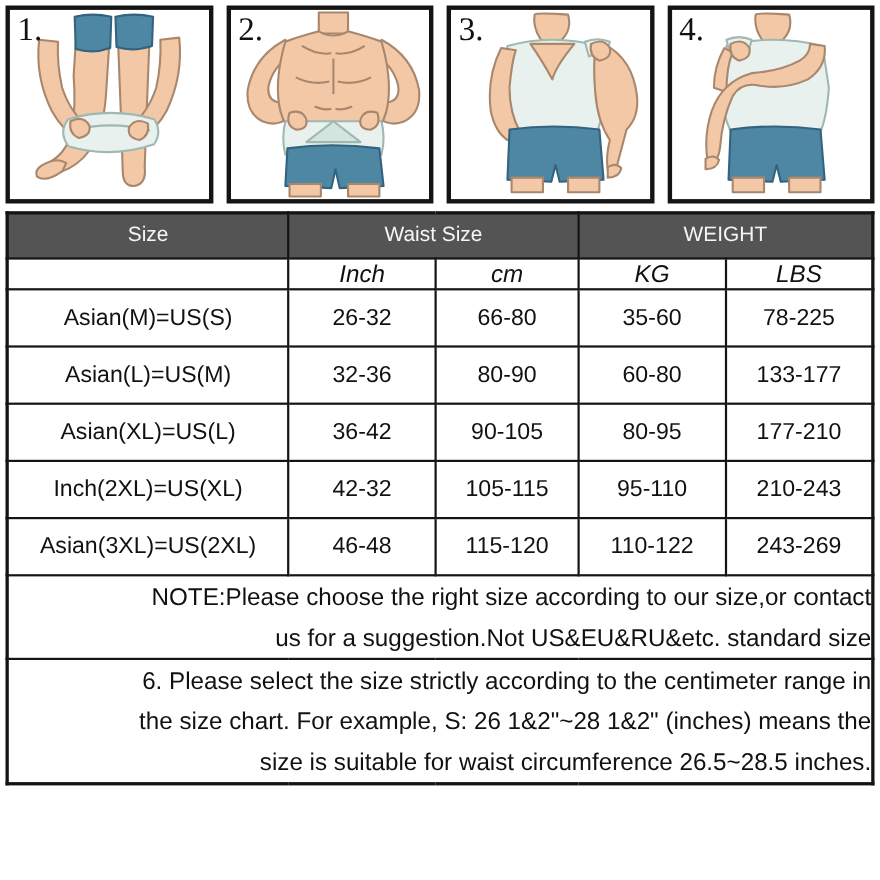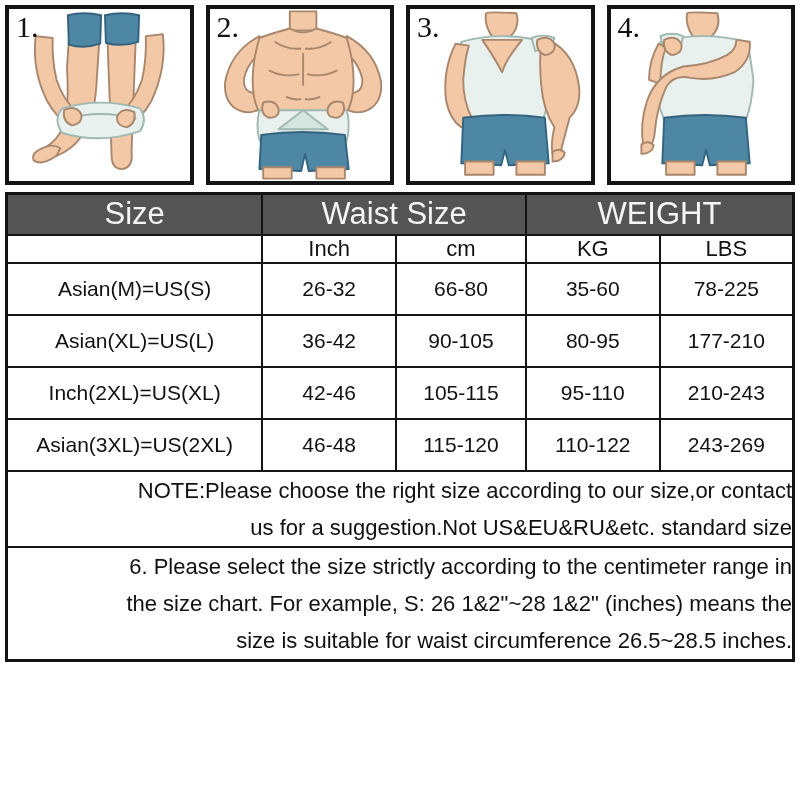--- a/index.html
+++ b/index.html
@@ -48,26 +48,27 @@
   table.size-chart td{
     border:2px solid #141414;
     text-align:center;
     vertical-align:middle;
     padding:0;
   }
   th.dark{
     background:#545454;
     color:#f5f5f5;
     font-weight:normal;
-    font-size:31px;
+    font-size:19px;
     height:41px;
   }
   td.unit{
     font-size:22px;
     height:25px;
+    font-style:italic;
   }
   td.cell{
     font-size:21px;
     height:52px;
   }
   td.note{
     padding:6px 4px;
   }
   .note-line{
     font-size:22px;
@@ -199,29 +200,36 @@
   </tr>
 
   <tr>
     <td class="cell">Asian(M)=US(S)</td>
     <td class="cell">26-32</td>
     <td class="cell">66-80</td>
     <td class="cell">35-60</td>
     <td class="cell">78-225</td>
   </tr>
   <tr>
+    <td class="cell">Asian(L)=US(M)</td>
+    <td class="cell">32-36</td>
+    <td class="cell">80-90</td>
+    <td class="cell">60-80</td>
+    <td class="cell">133-177</td>
+  </tr>
+  <tr>
     <td class="cell">Asian(XL)=US(L)</td>
     <td class="cell">36-42</td>
     <td class="cell">90-105</td>
     <td class="cell">80-95</td>
     <td class="cell">177-210</td>
   </tr>
   <tr>
     <td class="cell">Inch(2XL)=US(XL)</td>
-    <td class="cell">42-46</td>
+    <td class="cell">42-32</td>
     <td class="cell">105-115</td>
     <td class="cell">95-110</td>
     <td class="cell">210-243</td>
   </tr>
   <tr>
     <td class="cell">Asian(3XL)=US(2XL)</td>
     <td class="cell">46-48</td>
     <td class="cell">115-120</td>
     <td class="cell">110-122</td>
     <td class="cell">243-269</td>

